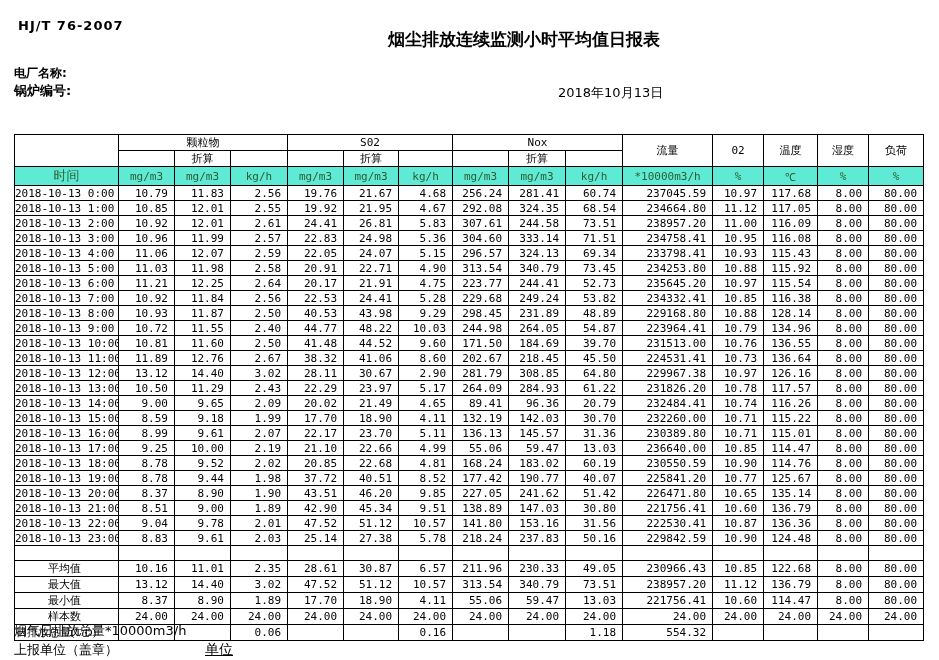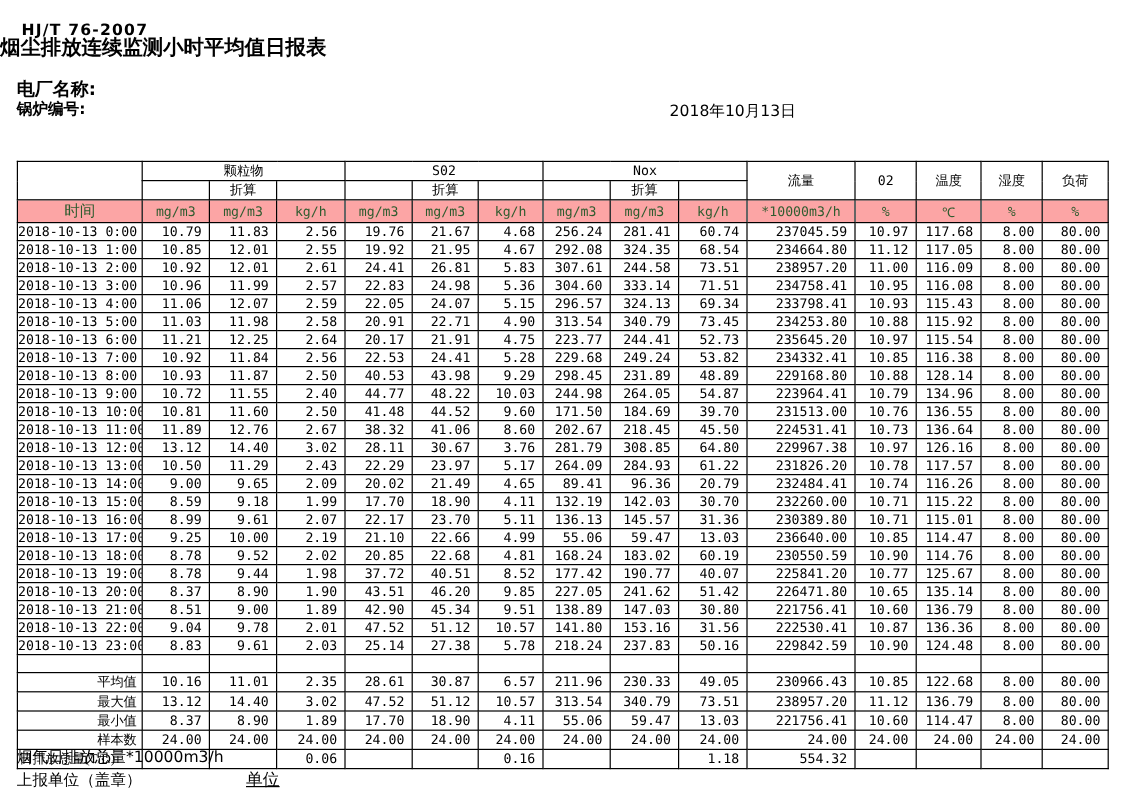--- a/index.html
+++ b/index.html
@@ -2,37 +2,37 @@
 <html><head>
 <meta charset="utf-8">
 <style>
   * { margin:0; padding:0; box-sizing:border-box; }
   html,body { background:#ffffff; }
   body {
     width:939px; height:660px; position:relative; overflow:hidden;
     font-family:"DejaVu Sans","Liberation Sans",sans-serif; color:#000;
   }
   .doc-code { position:absolute; left:18px; top:18px; font-weight:bold; font-size:13px; letter-spacing:1px; }
-  .title { position:absolute; left:0; top:28px; width:660px; text-align:left; font-weight:bold; font-size:17px; }
-  .plant-label { position:absolute; left:14px; top:65px; font-weight:bold; font-size:15px; }
+  .title { position:absolute; left:0; top:28px; width:660px; text-align:right; font-weight:bold; font-size:17px; }
+  .plant-label { position:absolute; left:14px; top:65px; font-weight:bold; font-size:12px; }
   .boiler-label { position:absolute; left:14px; top:82px; font-weight:bold; font-size:13px; }
   .report-date { position:absolute; left:558px; top:84px; font-size:13px; }
 
   table.report { position:absolute; left:14px; top:114px; width:909px;
     border-collapse:collapse; table-layout:fixed;margin-top:20px; }
   table.report td { border:1px solid #000; height:15px; font-size:11px;
     overflow:hidden; white-space:nowrap; vertical-align:middle; }
   .group-cell { text-align:center; font-size:12px; font-family:"DejaVu Sans Mono",monospace; }
   .blank-cell {}
-  .unit-row td { background:#fca5a5; color:#2f5c2f; text-align:center;
+  .unit-row td { background:#5eead4; color:#2f5c2f; text-align:center;
     font-family:"DejaVu Sans Mono",monospace; font-size:11px; height:17px; }
   .unit-row td.time-header { font-size:13px; }
   .time-cell { text-align:left; padding-right:5px; font-family:"DejaVu Sans Mono",monospace; font-size:10px; }
   .num-cell { text-align:right; padding-right:6px; font-family:"DejaVu Sans Mono",monospace; font-size:11px; }
-  .summary-label { text-align:right; padding-right:4px; font-size:12px; }
+  .summary-label { text-align:center; padding-right:4px; font-size:12px; }
   .total-label { text-align:left; padding-left:1px; font-size:12px;font-family:Liberation Serif, serif; }
   .spacer-row td { height:17px; }
 
   .footer-note { position:absolute; left:14px; top:622px; font-size:13px; }
   .footer-line { position:absolute; left:14px; top:641px; font-size:13px; }
   .footer-unit { position:absolute; left:205px; top:641px; font-size:14px;text-decoration:underline; }
 </style>
 </head>
 <body>
 
@@ -306,21 +306,21 @@
         <td class="num-cell">8.00</td>
         <td class="num-cell">80.00</td>
       </tr>
       <tr>
         <td class="time-cell">2018-10-13 12:00</td>
         <td class="num-cell">13.12</td>
         <td class="num-cell">14.40</td>
         <td class="num-cell">3.02</td>
         <td class="num-cell">28.11</td>
         <td class="num-cell">30.67</td>
-        <td class="num-cell">3.76</td>
+        <td class="num-cell">2.90</td>
         <td class="num-cell">281.79</td>
         <td class="num-cell">308.85</td>
         <td class="num-cell">64.80</td>
         <td class="num-cell">229967.38</td>
         <td class="num-cell">10.97</td>
         <td class="num-cell">126.16</td>
         <td class="num-cell">8.00</td>
         <td class="num-cell">80.00</td>
       </tr>
       <tr>

